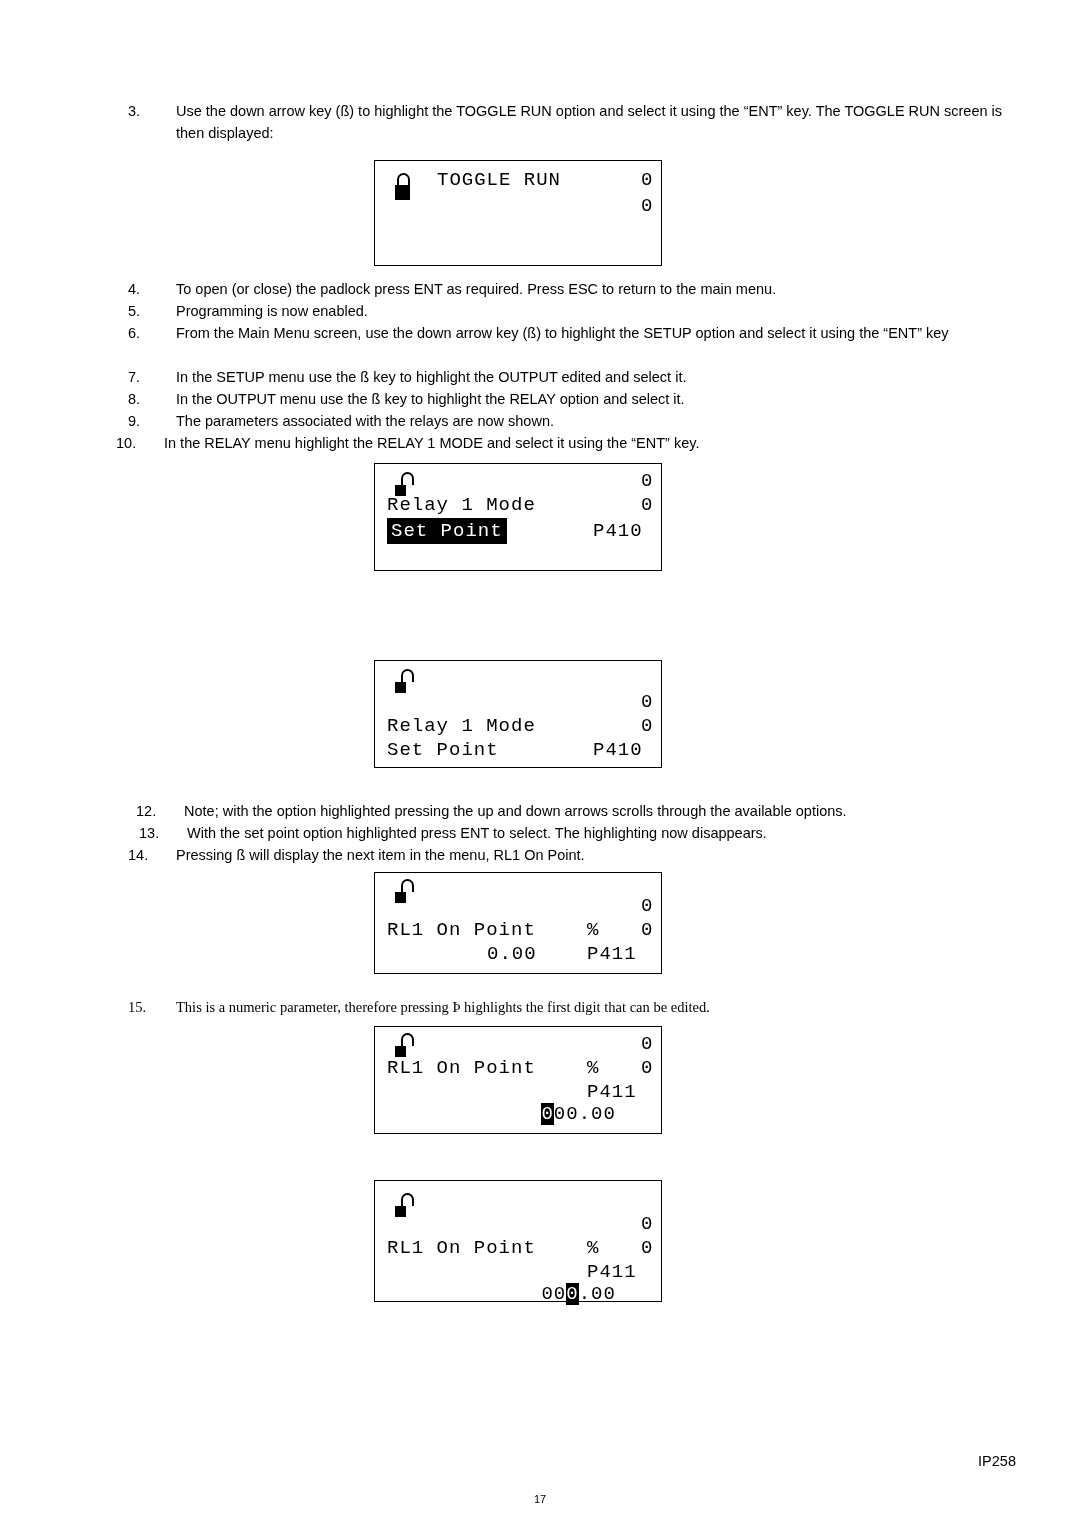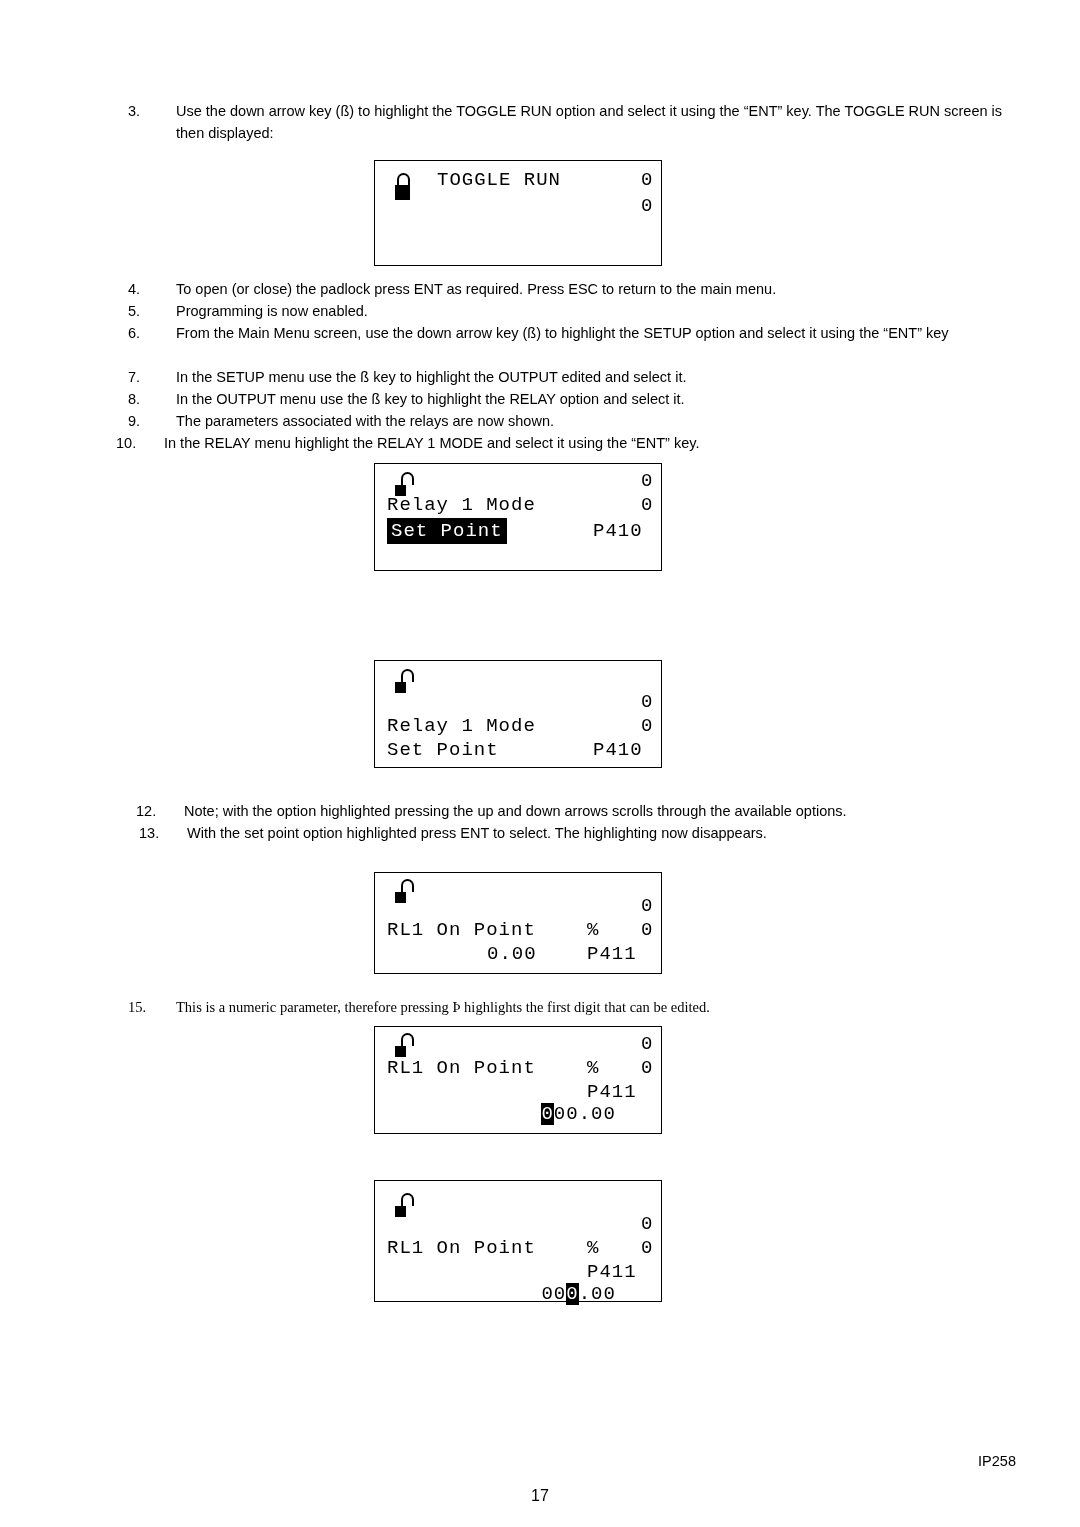--- a/index.html
+++ b/index.html
@@ -98,21 +98,21 @@
     right: 64px;
     bottom: 58px;
     font-size: 14.5px;
   }
   .page-num {
     position: absolute;
     left: 0;
     right: 0;
     bottom: 22px;
     text-align: center;
-    font-size: 16px;
+    font-size: 11px;
   }
 </style>
 </head>
 <body>
 
 <div class="page">
 
   <div class="step" style="left:128px; top:100px;">
     <span class="num">3.</span>
     <span class="txt">Use the down arrow key (ß) to highlight the TOGGLE RUN option and select it using the “ENT” key. The TOGGLE RUN screen is then displayed:</span>
@@ -182,20 +182,24 @@
     <div class="row" style="left:218px; top:78px;">P410</div>
   </div>
 
   <div class="step" style="left:136px; top:800px;align-items:flex-end;">
     <span class="num">12.</span>
     <span class="txt">Note; with the option highlighted pressing the up and down arrows scrolls through the available options.</span>
   </div>
   <div class="step" style="left:120px; top:822px;margin-left:19px;">
     <span class="num">13.</span>
     <span class="txt">With the set point option highlighted press ENT to select. The highlighting now disappears.</span>
+  </div>
+  <div class="step" style="left:128px; top:844px;">
+    <span class="num">14.</span>
+    <span class="txt">Pressing ß will display the next item in the menu, RL1 On Point.</span>
   </div>
 
   <div class="lcd" style="left:374px; top:872px; width:288px; height:102px;">
     <div class="lock" style="left:18px; top:6px;">
       <span class="shackle open"></span>
       <span class="body small"></span>
     </div>
     <div class="row" style="left:266px; top:22px;">0</div>
     <div class="row" style="left:12px; top:46px;">RL1 On Point</div>
     <div class="row" style="left:212px; top:46px;">%</div>

